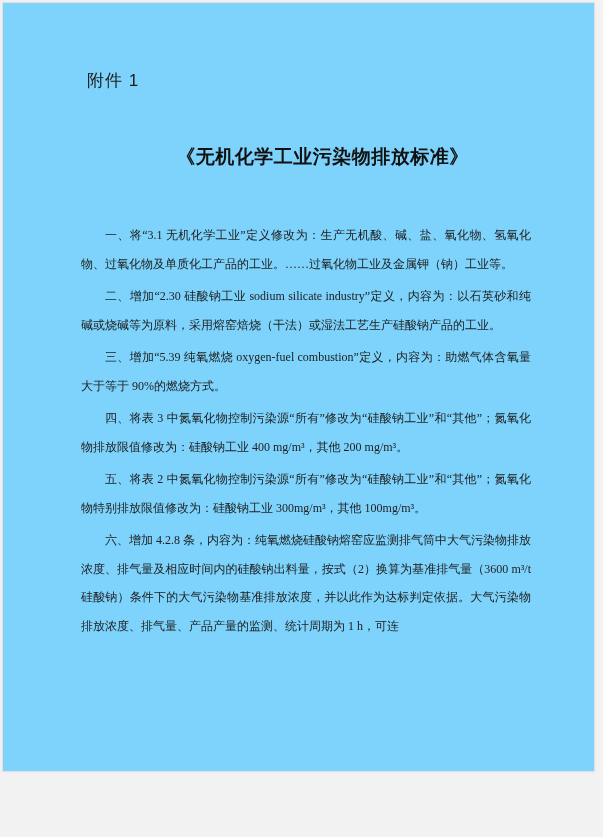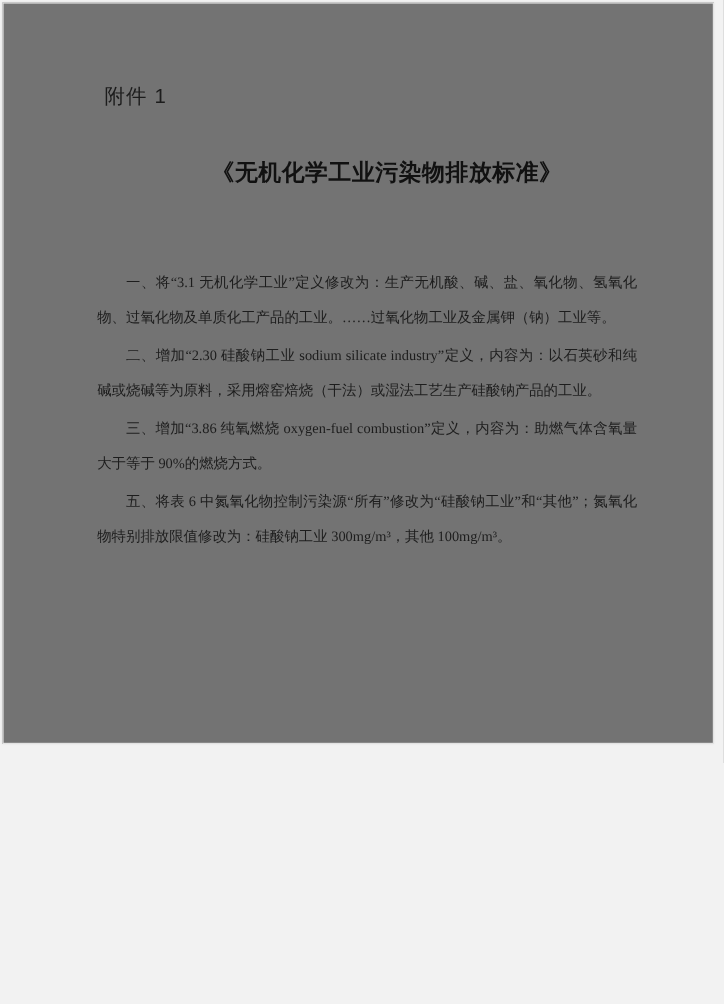--- a/index.html
+++ b/index.html
@@ -8,41 +8,41 @@
     width: 603px;
     height: 837px;
     background: #f2f2f2;
     overflow: hidden;
   }
   .page {
     position: absolute;
     left: 2px;
     top: 2px;
     width: 593px;
-    height: 618px;
-    background: #737373;
+    height: 770px;
+    background: #7dd3fc;
     border: 1px solid #e2e2e2;
     box-sizing: border-box;
     box-shadow: 0 0 2px rgba(0,0,0,0.06);
   }
   .attachment-label {
     position: absolute;
     left: 84px;
     top: 66px;
     font-family: "Liberation Sans", sans-serif;
     font-size: 17px;
     color: #1c1c1c;
     letter-spacing: 1px;
   }
   .doc-title {
     position: absolute;
     top: 126px;
     left: 0;
     right: 0;
-    margin: 0;
+    margin: 12px;
     text-align: center;
     font-family: "Liberation Serif", serif;
     font-weight: bold;
     font-size: 19px;
     line-height: 32px;
     color: #111111;
     letter-spacing: 0.5px;
     padding-left: 48px;
   }
   .doc-title .title-line {
@@ -71,17 +71,19 @@
 
   <div class="attachment-label">附件 1</div>
 
   <h1 class="doc-title">
     <span class="title-line">《无机化学工业污染物排放标准》</span>
   </h1>
 
   <div class="doc-body">
     <p>一、将“3.1 无机化学工业”定义修改为：生产无机酸、碱、盐、氧化物、氢氧化物、过氧化物及单质化工产品的工业。……过氧化物工业及金属钾（钠）工业等。</p>
     <p>二、增加“2.30 硅酸钠工业 sodium silicate industry”定义，内容为：以石英砂和纯碱或烧碱等为原料，采用熔窑焙烧（干法）或湿法工艺生产硅酸钠产品的工业。</p>
-    <p>三、增加“3.86 纯氧燃烧 oxygen-fuel combustion”定义，内容为：助燃气体含氧量大于等于 90%的燃烧方式。</p>
-    <p>五、将表 6 中氮氧化物控制污染源“所有”修改为“硅酸钠工业”和“其他”；氮氧化物特别排放限值修改为：硅酸钠工业 300mg/m³，其他 100mg/m³。</p>
+    <p>三、增加“5.39 纯氧燃烧 oxygen-fuel combustion”定义，内容为：助燃气体含氧量大于等于 90%的燃烧方式。</p>
+    <p>四、将表 3 中氮氧化物控制污染源“所有”修改为“硅酸钠工业”和“其他”；氮氧化物排放限值修改为：硅酸钠工业 400 mg/m³，其他 200 mg/m³。</p>
+    <p>五、将表 2 中氮氧化物控制污染源“所有”修改为“硅酸钠工业”和“其他”；氮氧化物特别排放限值修改为：硅酸钠工业 300mg/m³，其他 100mg/m³。</p>
+    <p>六、增加 4.2.8 条，内容为：纯氧燃烧硅酸钠熔窑应监测排气筒中大气污染物排放浓度、排气量及相应时间内的硅酸钠出料量，按式（2）换算为基准排气量（3600 m³/t 硅酸钠）条件下的大气污染物基准排放浓度，并以此作为达标判定依据。大气污染物排放浓度、排气量、产品产量的监测、统计周期为 1 h，可连</p>
   </div>
 
 </div>
 
 </body></html>

